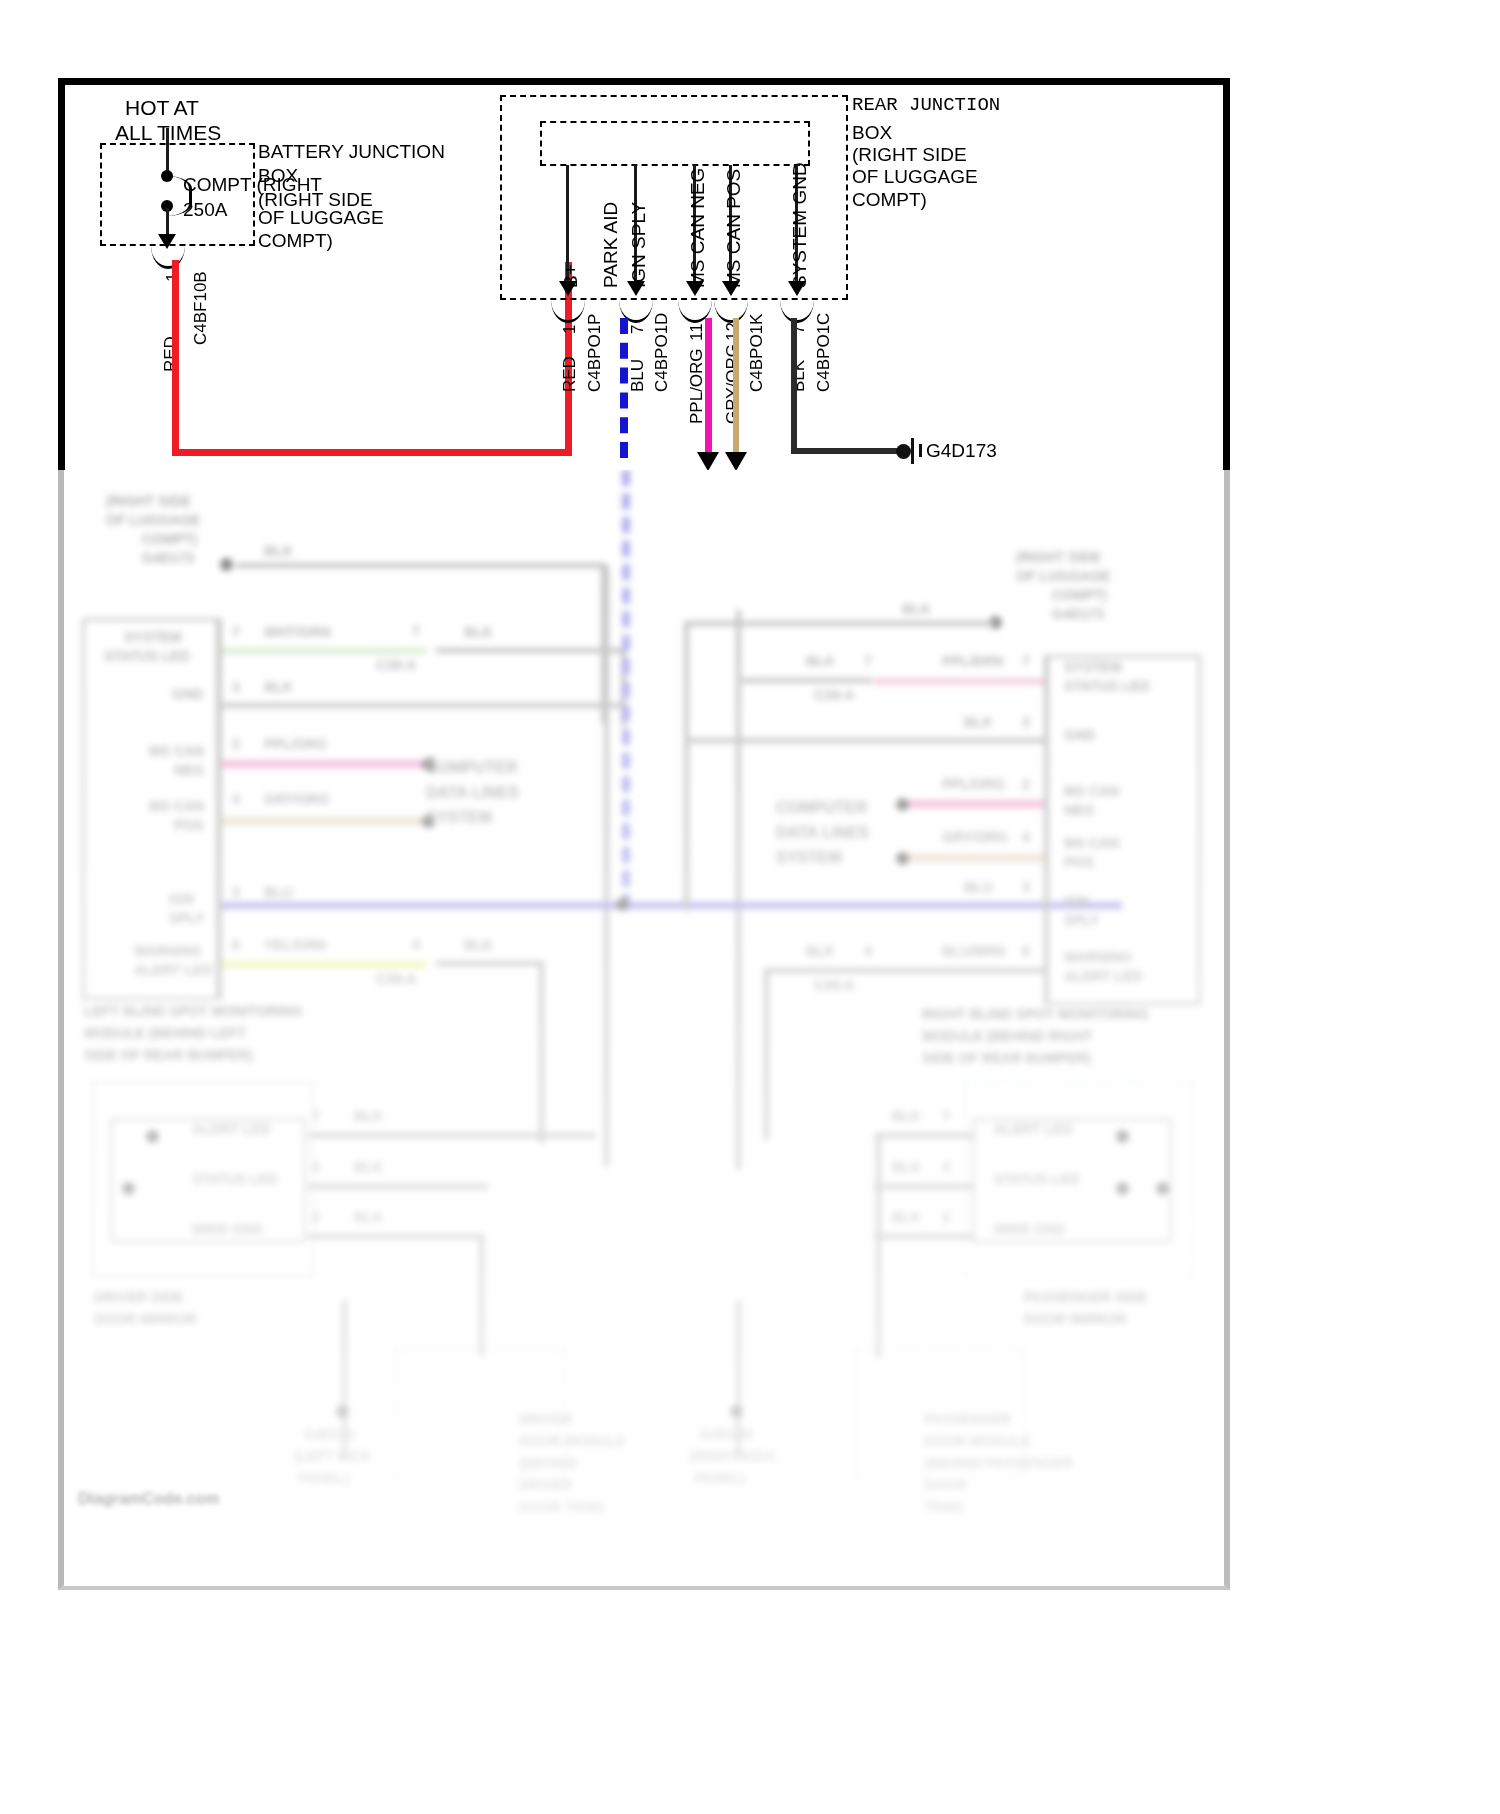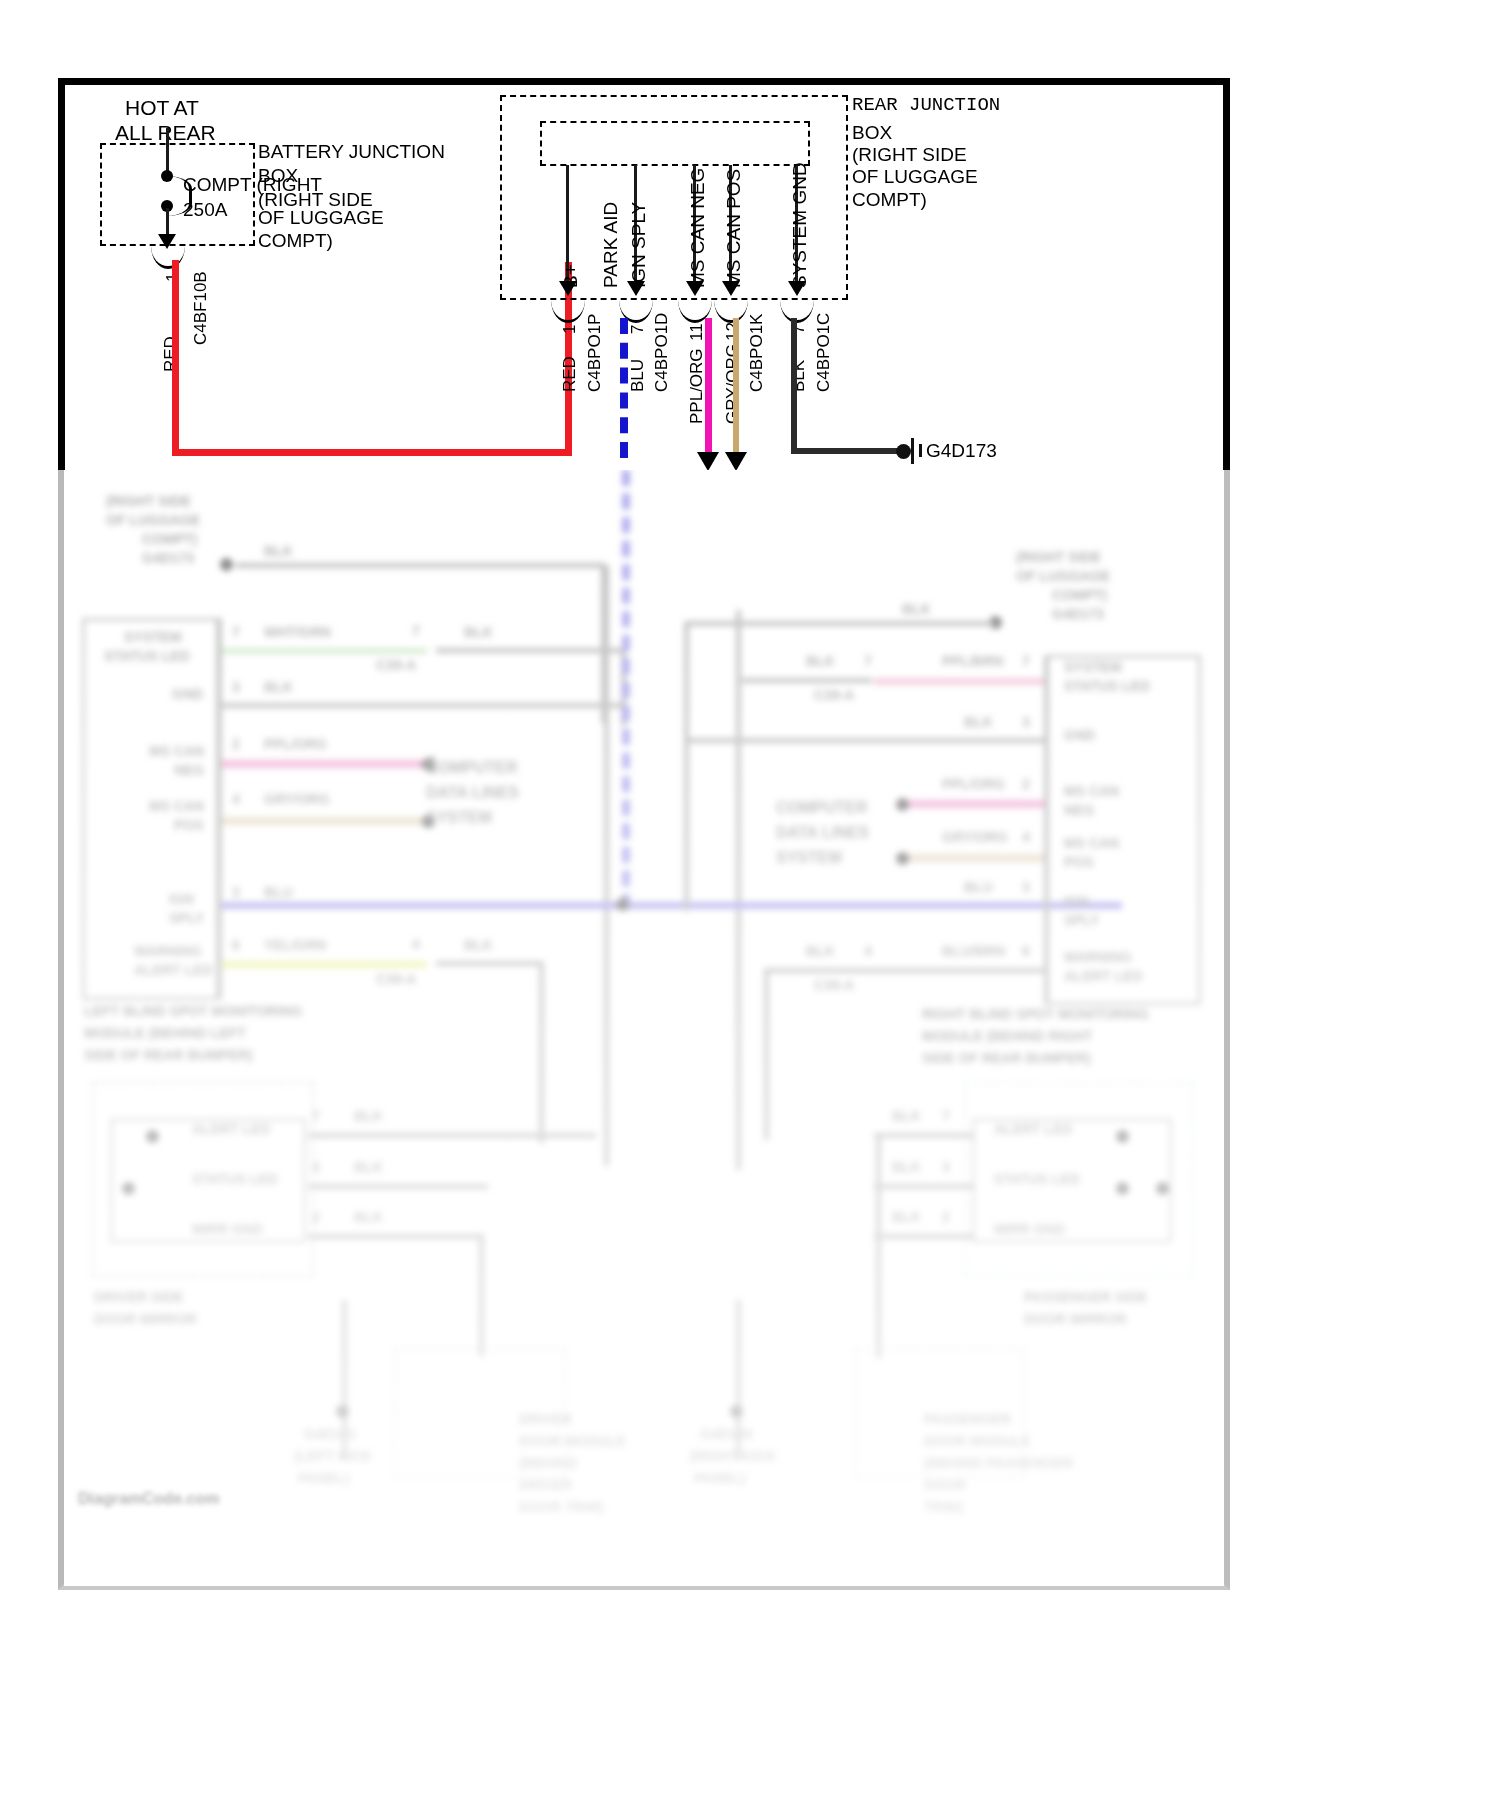--- a/index.html
+++ b/index.html
@@ -74,21 +74,21 @@
       filter:blur(2.5px);font-family:"Liberation Sans", sans-serif;}
 </style>
 </head>
 <body>
 
 <div id="page">
 
   <div class="frame-top"></div>
 
   <div class="t" style="left:125px;top:95px;font-size:21px;">HOT AT</div>
-  <div class="t" style="left:115px;top:120px;font-size:21px;">ALL REAR</div>
+  <div class="t" style="left:115px;top:120px;font-size:21px;">ALL TIMES</div>
 
   <div class="dbox" style="left:100px;top:143px;width:155px;height:103px;"></div>
 
   <div class="t" style="left:258px;top:139px;">BATTERY JUNCTION</div>
   <div class="t" style="left:258px;top:163px;">BOX</div>
   <div class="t" style="left:258px;top:187px;">(RIGHT SIDE</div>
   <div class="t" style="left:258px;top:205px;">OF LUGGAGE</div>
   <div class="t" style="left:258px;top:228px;">COMPT)</div>
 
   <div class="w v blk" style="left:166px;top:128px;width:3px;height:46px;"></div>

